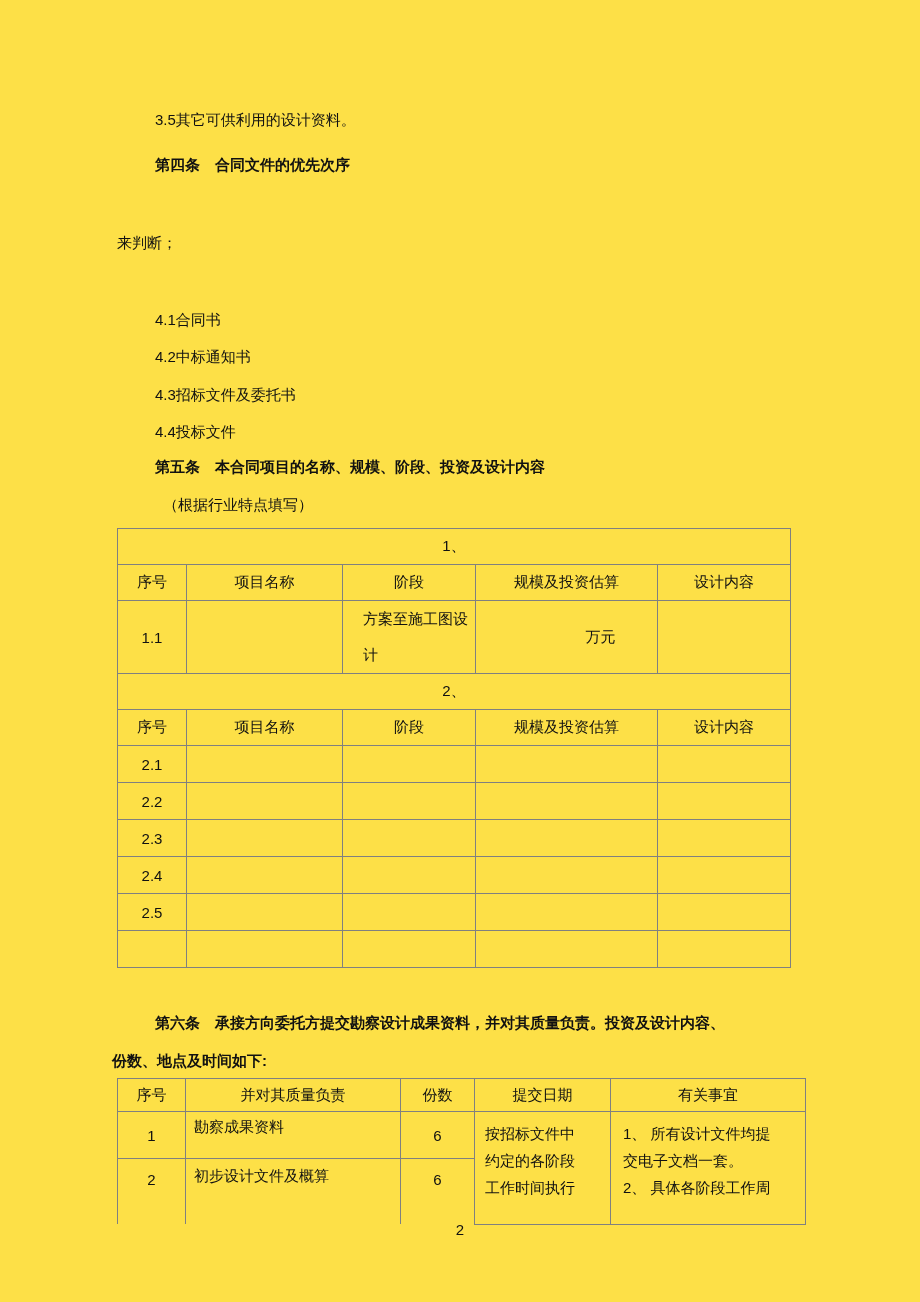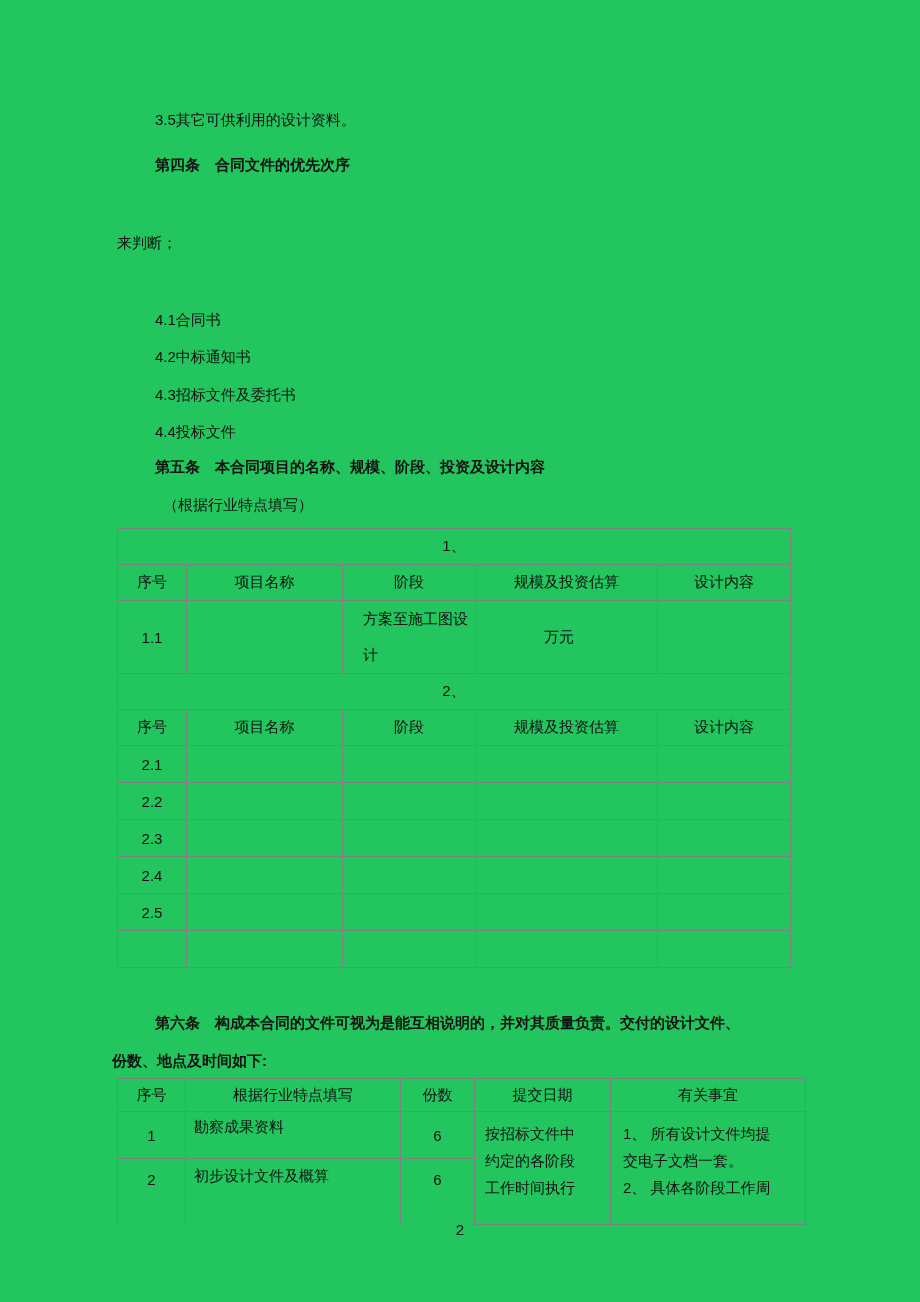--- a/index.html
+++ b/index.html
@@ -1,17 +1,17 @@
 <!DOCTYPE html>
 <html><head>
 <meta charset="utf-8">
 <style>
   html,body { margin:0; padding:0; background:#ffffff; }
   .page {
-    position:relative; width:920px; height:1302px; background:#22c55e;
+    position:relative; width:920px; height:1302px; background:#fde047;
     font-family:"Liberation Sans","DejaVu Sans",sans-serif;
     font-size:15px; color:#111111; overflow:hidden;
   }
   .para { position:absolute; white-space:pre; line-height:20px; }
   .bold { font-weight:bold; }
 
   
   #p35   { left:155px; top:110px; }
   #a4t   { left:155px; top:155px; }
   #a4b1  { left:172px; top:199px; }
@@ -34,21 +34,21 @@
   #project-table  { position:absolute; left:117px; top:528px; width:673px; }
   #delivery-table { position:absolute; left:117px; top:1078px; width:688px; }
 
   .section-row td { height:35px; text-align:center; }
   .hdr-row td     { height:35px; text-align:center; }
   .row-std td     { height:36px; }
   .row-1-1 td     { height:71px; }
   .serial         { text-align:center; }
   .stage-cell     { vertical-align:middle; padding-left:20px; }
   .stage-text     { width:112px; line-height:36px; word-break:break-all; }
-  .wanyuan-cell   { padding-left:68px;margin-top:34px; }
+  .wanyuan-cell   { text-align:center; padding-left:68px;margin-top:34px; }
 
   #delivery-table .hdr2 td { height:32px; text-align:center; }
   #delivery-table .r1 td   { height:40px; }
   #delivery-table .r2 td   { height:53px; }
   .name-cell  { vertical-align:top; padding:6px 8px 0 8px; text-align:left; }
   .num-cell   { text-align:center; vertical-align:middle; }
   .r2 .num-cell { vertical-align:top; padding-top:12px; }
   .r2 .name-cell { padding-top:8px; }
   .cut { border-bottom:none; }
   .submit-cell { vertical-align:top; padding:8px 0 0 10px; }
@@ -147,35 +147,35 @@
     <tr class="row-std">
       <td class="serial"></td>
       <td></td>
       <td></td>
       <td></td>
       <td></td>
     </tr>
   </tbody>
     </table>
 
-  <div class="para bold" id="a6l1">第六条　构成本合同的文件可视为是能互相说明的，并对其质量负责。交付的设计文件、</div>
+  <div class="para bold" id="a6l1">第六条　承接方向委托方提交勘察设计成果资料，并对其质量负责。投资及设计内容、</div>
   <div class="para bold" id="a6l2">份数、地点及时间如下:</div>
 
   <table id="delivery-table">
     <colgroup>
       <col style="width:68px">
         <col style="width:215px">
         <col style="width:74px">
       <col style="width:136px">
         <col style="width:195px">
     </colgroup>
     <tbody>
         <tr class="hdr2">
       <td>序号</td>
-      <td>根据行业特点填写</td>
+      <td>并对其质量负责</td>
       <td>份数</td>
       <td>提交日期</td>
       <td>有关事宜</td>
     </tr>
     <tr class="r1">
       <td class="num-cell">1</td>
       <td class="name-cell">勘察成果资料</td>
       <td class="num-cell">6</td>
       <td class="submit-cell" rowspan="2">
         <div class="submit-text">按招标文件中约定的各阶段工作时间执行</div>

